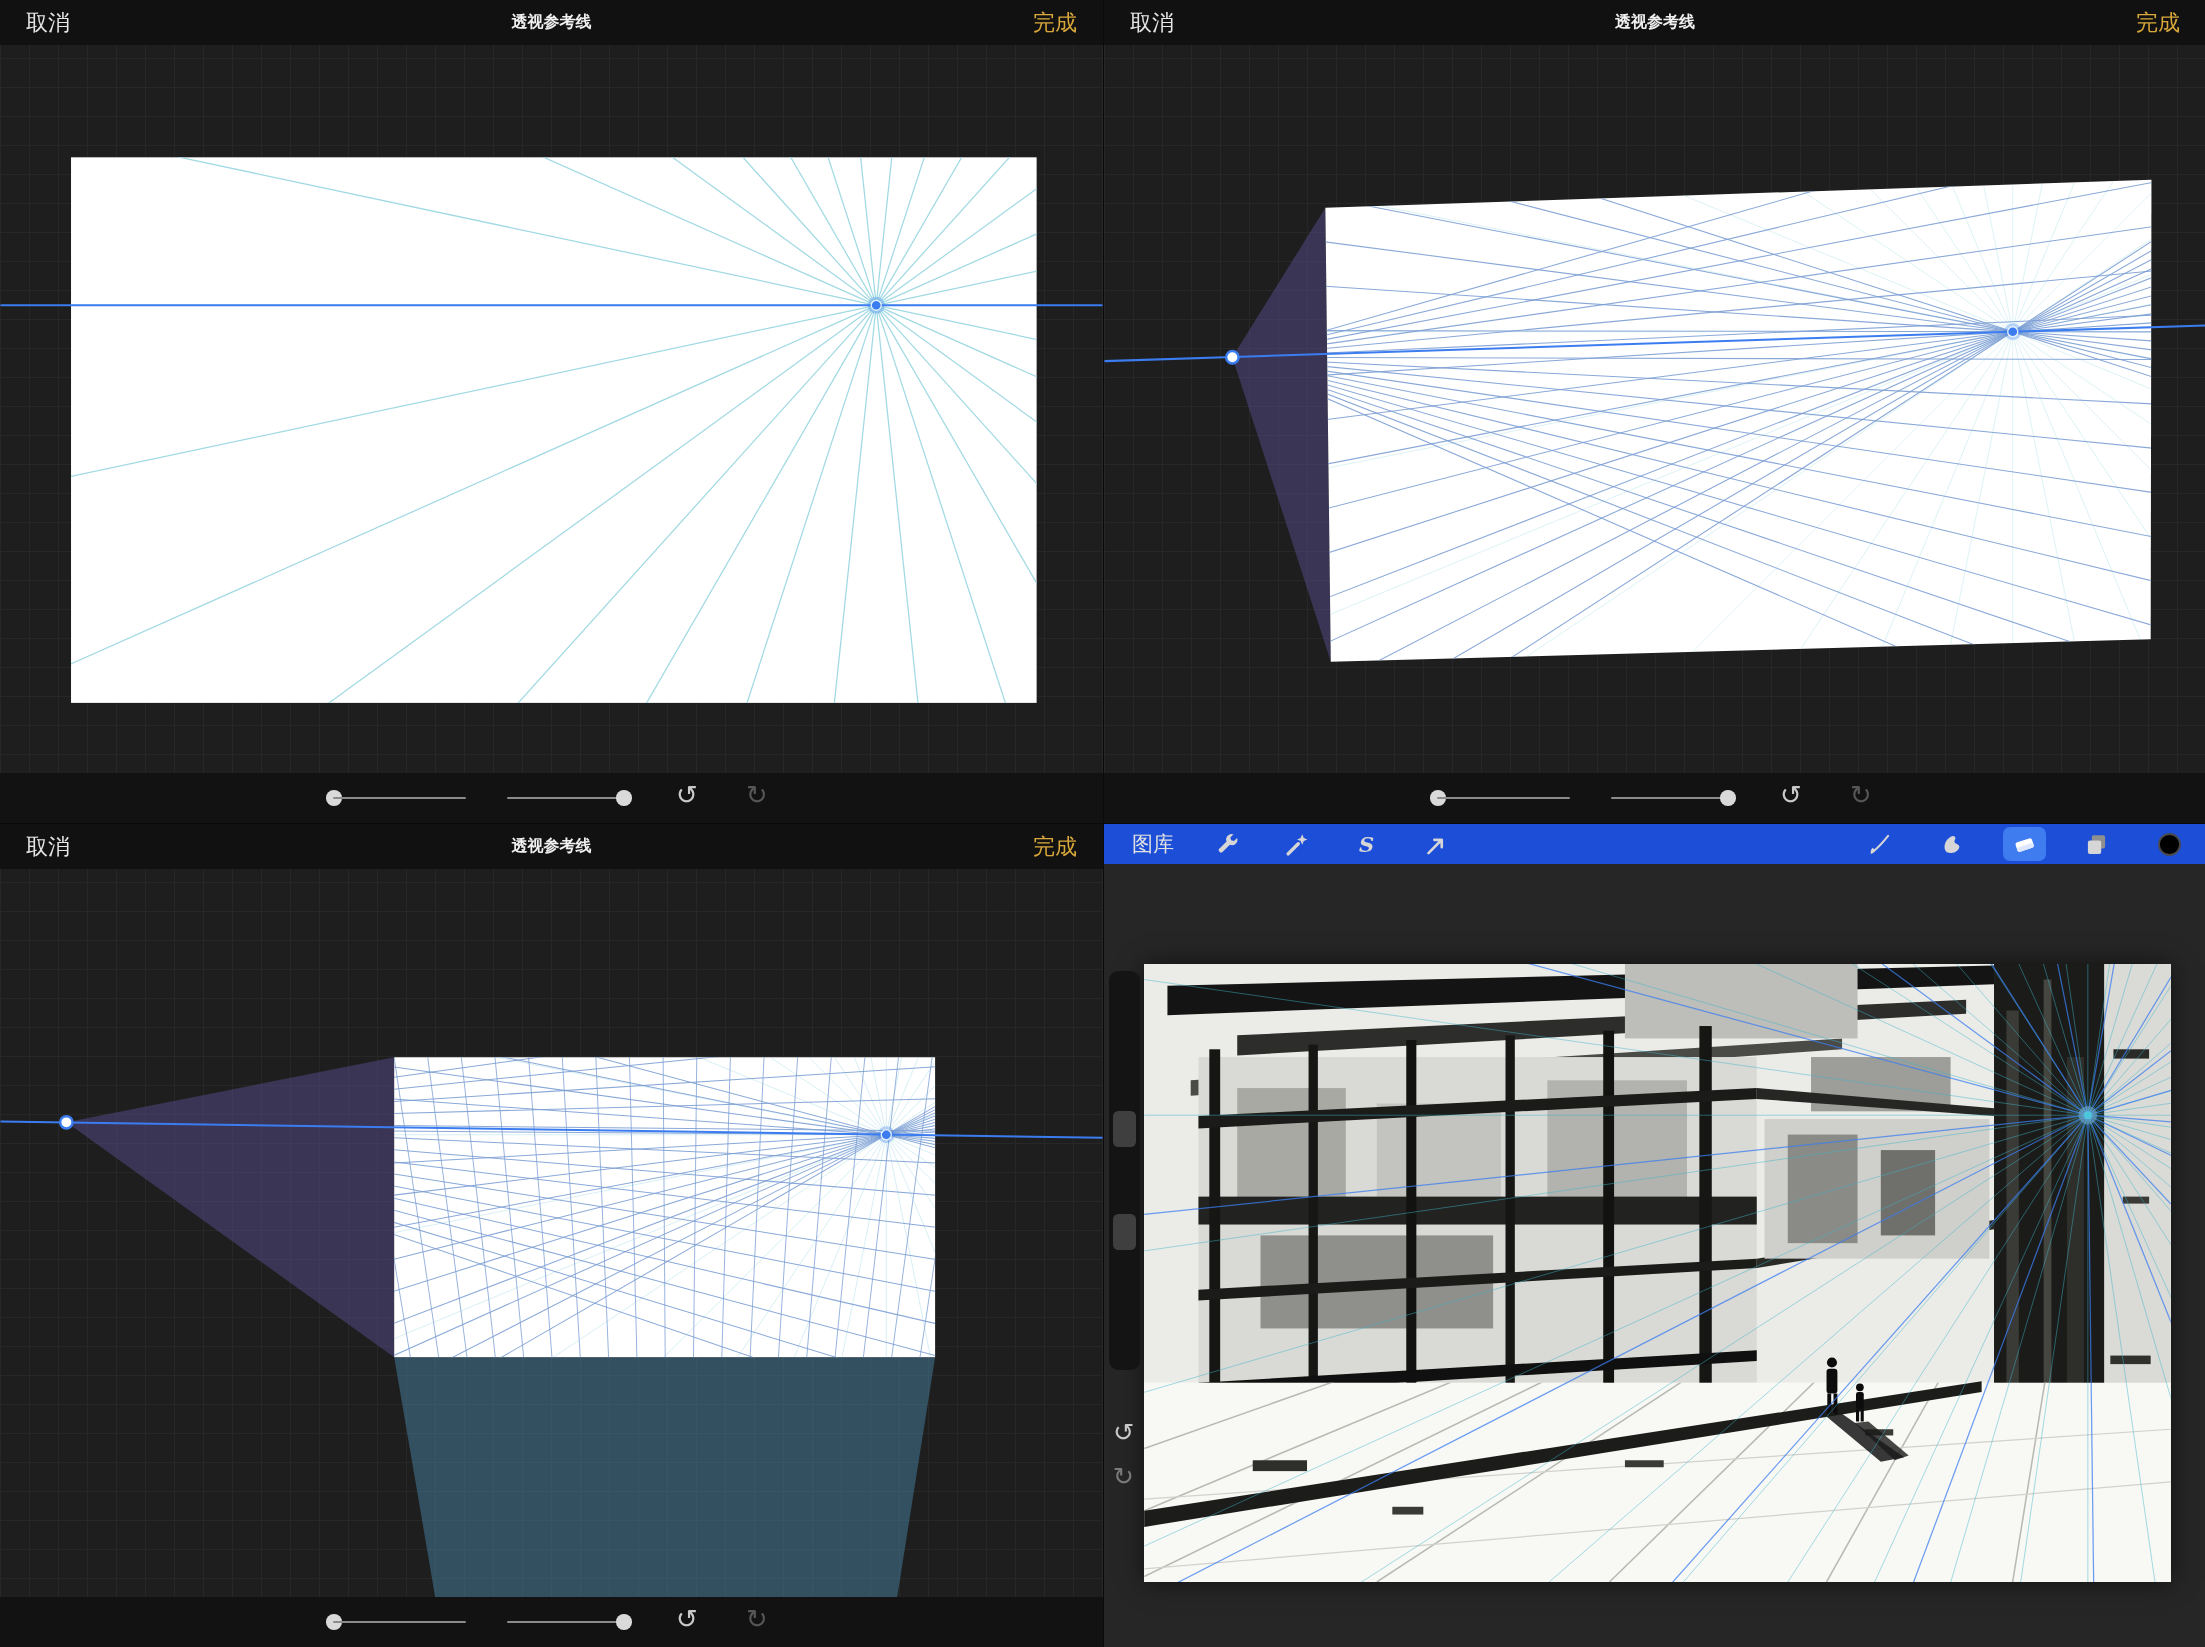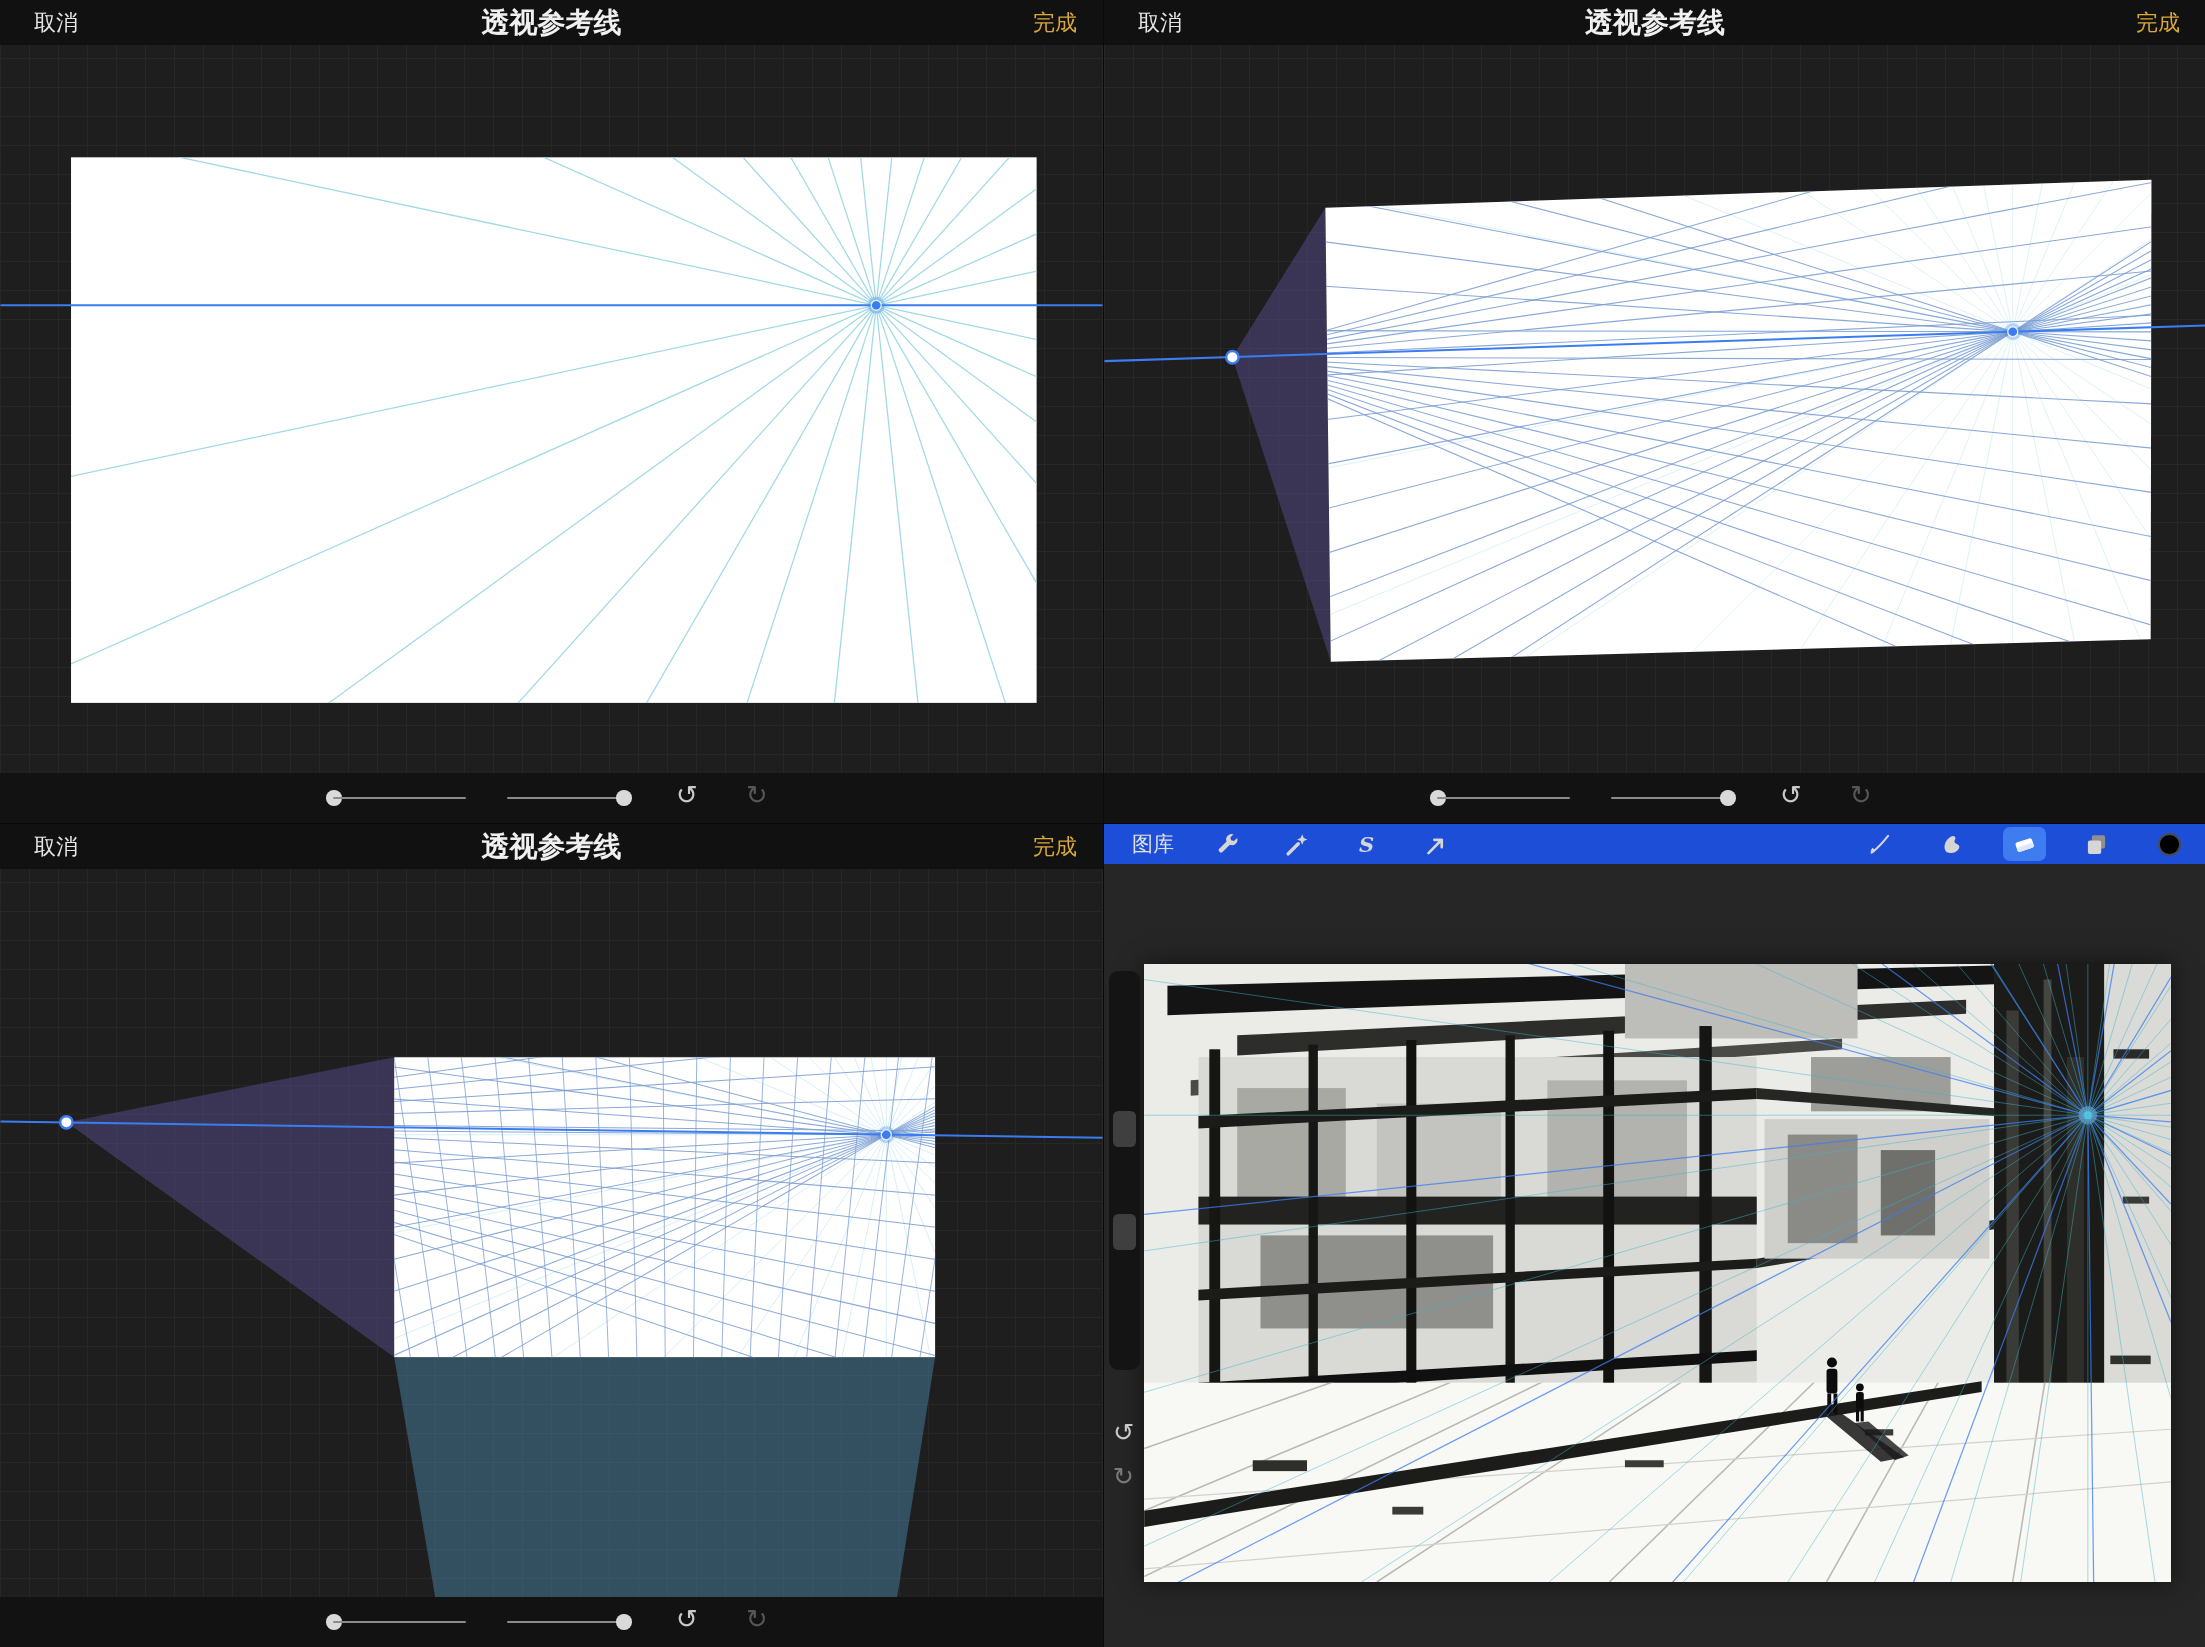--- a/index.html
+++ b/index.html
@@ -11,23 +11,23 @@
   #q-tr{left:1103px;top:0;width:1103px;height:823px;border-left:1.6px solid #0a0a0a;}
   #q-bl{left:0;top:823px;width:1103px;height:824px;border-top:1.6px solid #0a0a0a;}
   #q-br{left:1103px;top:823px;width:1103px;height:824px;border-top:1.6px solid #0a0a0a;border-left:1.6px solid #0a0a0a;background:#262626;}
   .editor{background-color:#1e1e1e;
     background-image:linear-gradient(#272727 0.8px,transparent 0.8px),linear-gradient(90deg,#272727 0.8px,transparent 0.8px);
     background-size:29px 29px;}
   .guides{position:absolute;left:0;top:0;width:1103px;height:823px;z-index:1;}
   
   .edit-header{position:absolute;left:0;top:0;right:0;height:45px;background:#111;display:flex;align-items:center;z-index:3;}
   .hbtn{background:none;border:none;font-size:22px;color:#e6e6e6;font-family:inherit;cursor:pointer;}
-  .hbtn.cancel{position:absolute;left:34px;}
+  .hbtn.cancel{position:absolute;left:26px;}
   .hbtn.done{position:absolute;right:26px;color:var(--gold);}
-  .htitle{width:100%;text-align:center;font-size:28px;font-weight:bold;color:#f0f0f0;}
+  .htitle{width:100%;text-align:center;font-size:16px;font-weight:bold;color:#f0f0f0;}
   
   .edit-footer{position:absolute;left:0;bottom:0;right:0;height:50px;background:#121212;z-index:3;}
   .track{position:absolute;top:24px;height:2.3px;background:#8b8b8b;border-radius:1.6px;}
   .t1{left:333px;width:133px;}
   .t2{left:507px;width:116px;}
   .handle{position:absolute;top:17px;width:15.5px;height:15.5px;border-radius:50%;background:#d9d9d9;}
   .h1{left:326px;}
   .h2{left:616px;}
   .fbtn{position:absolute;top:9.3px;background:none;border:none;font-size:26px;color:#c9c9c9;font-family:inherit;cursor:pointer;line-height:1;}
   .fbtn.undo{left:676px;}

